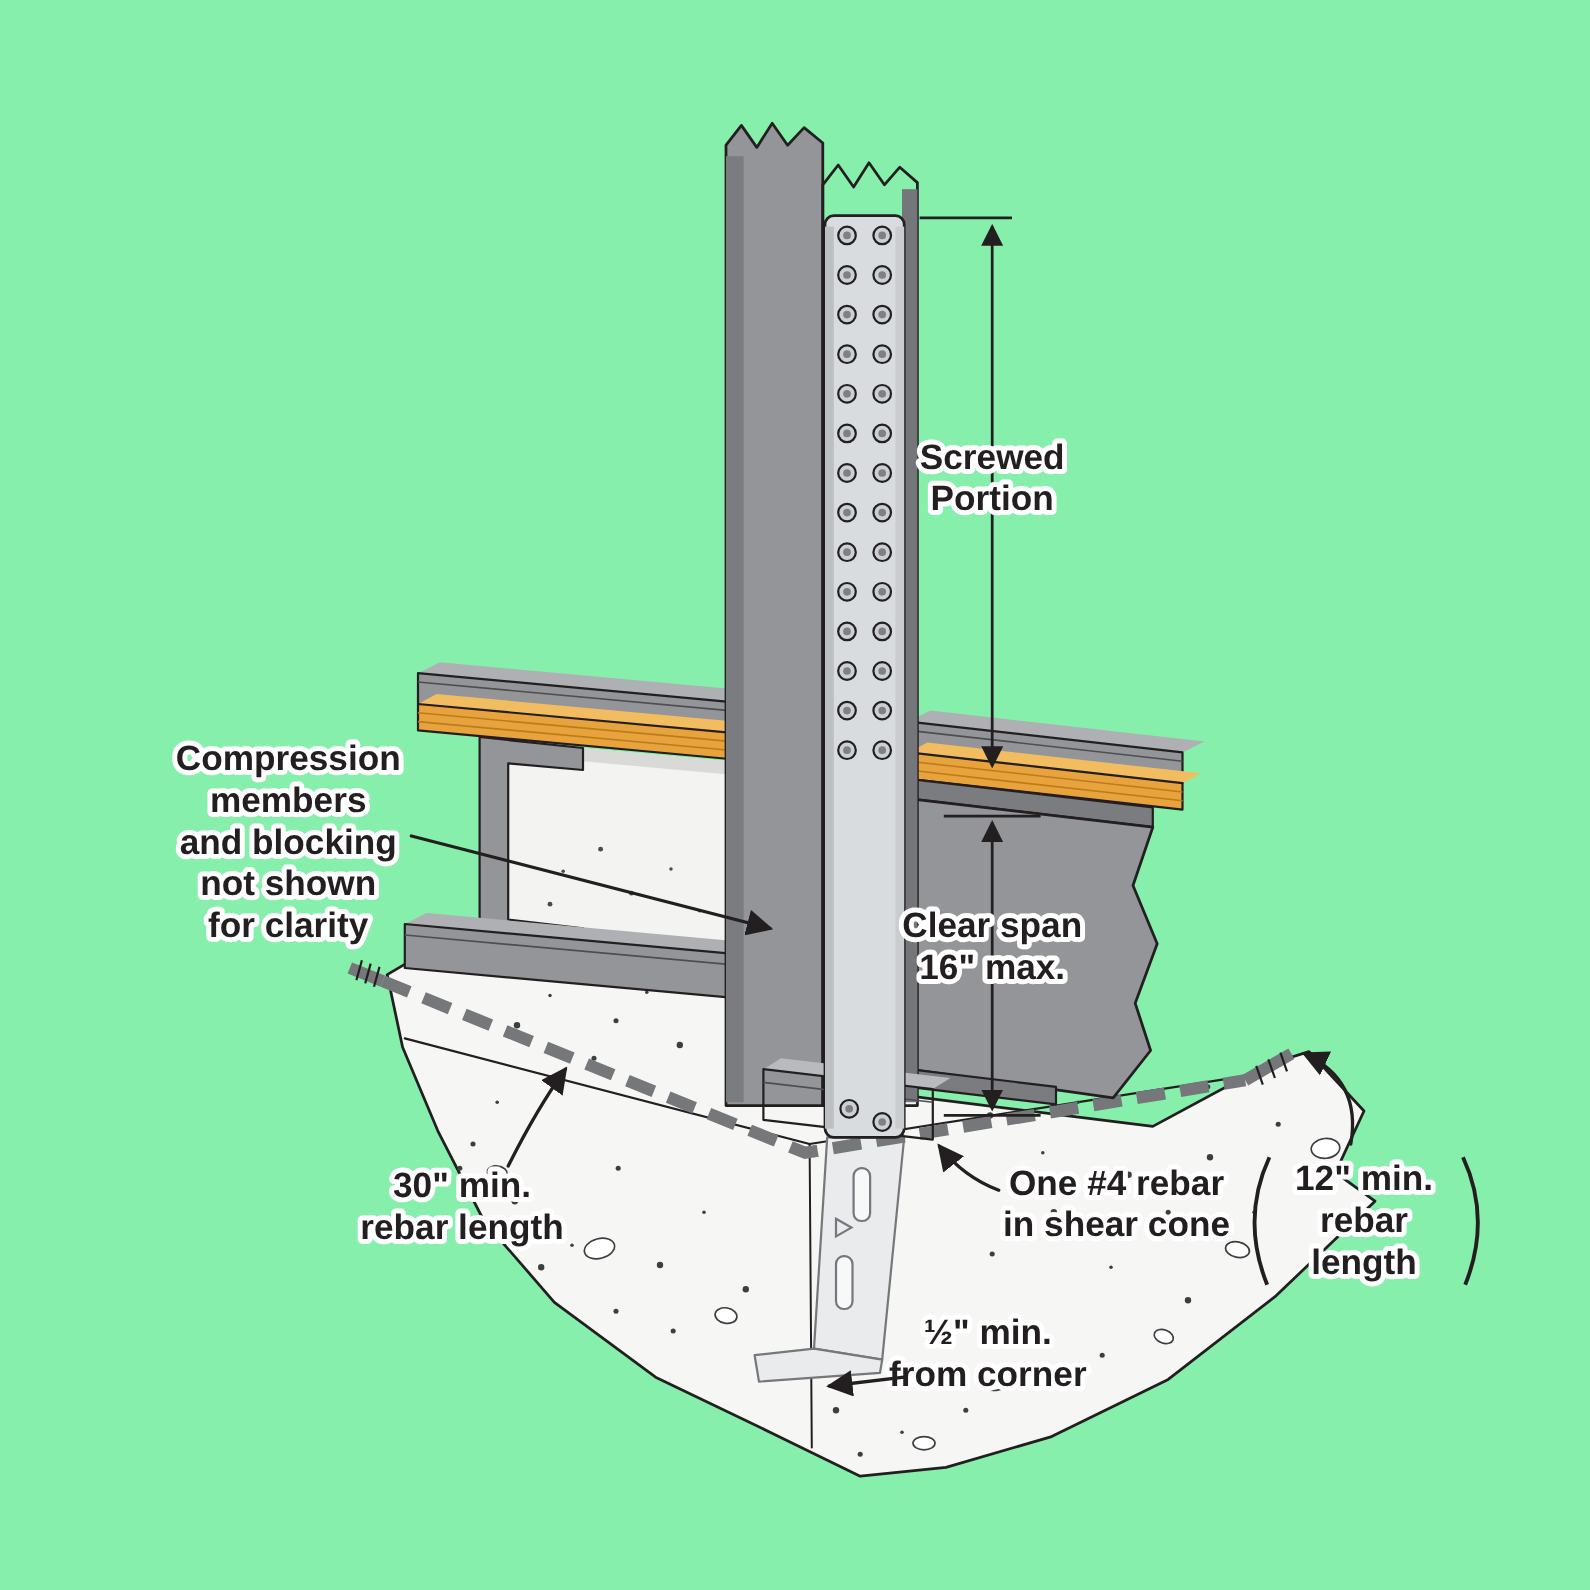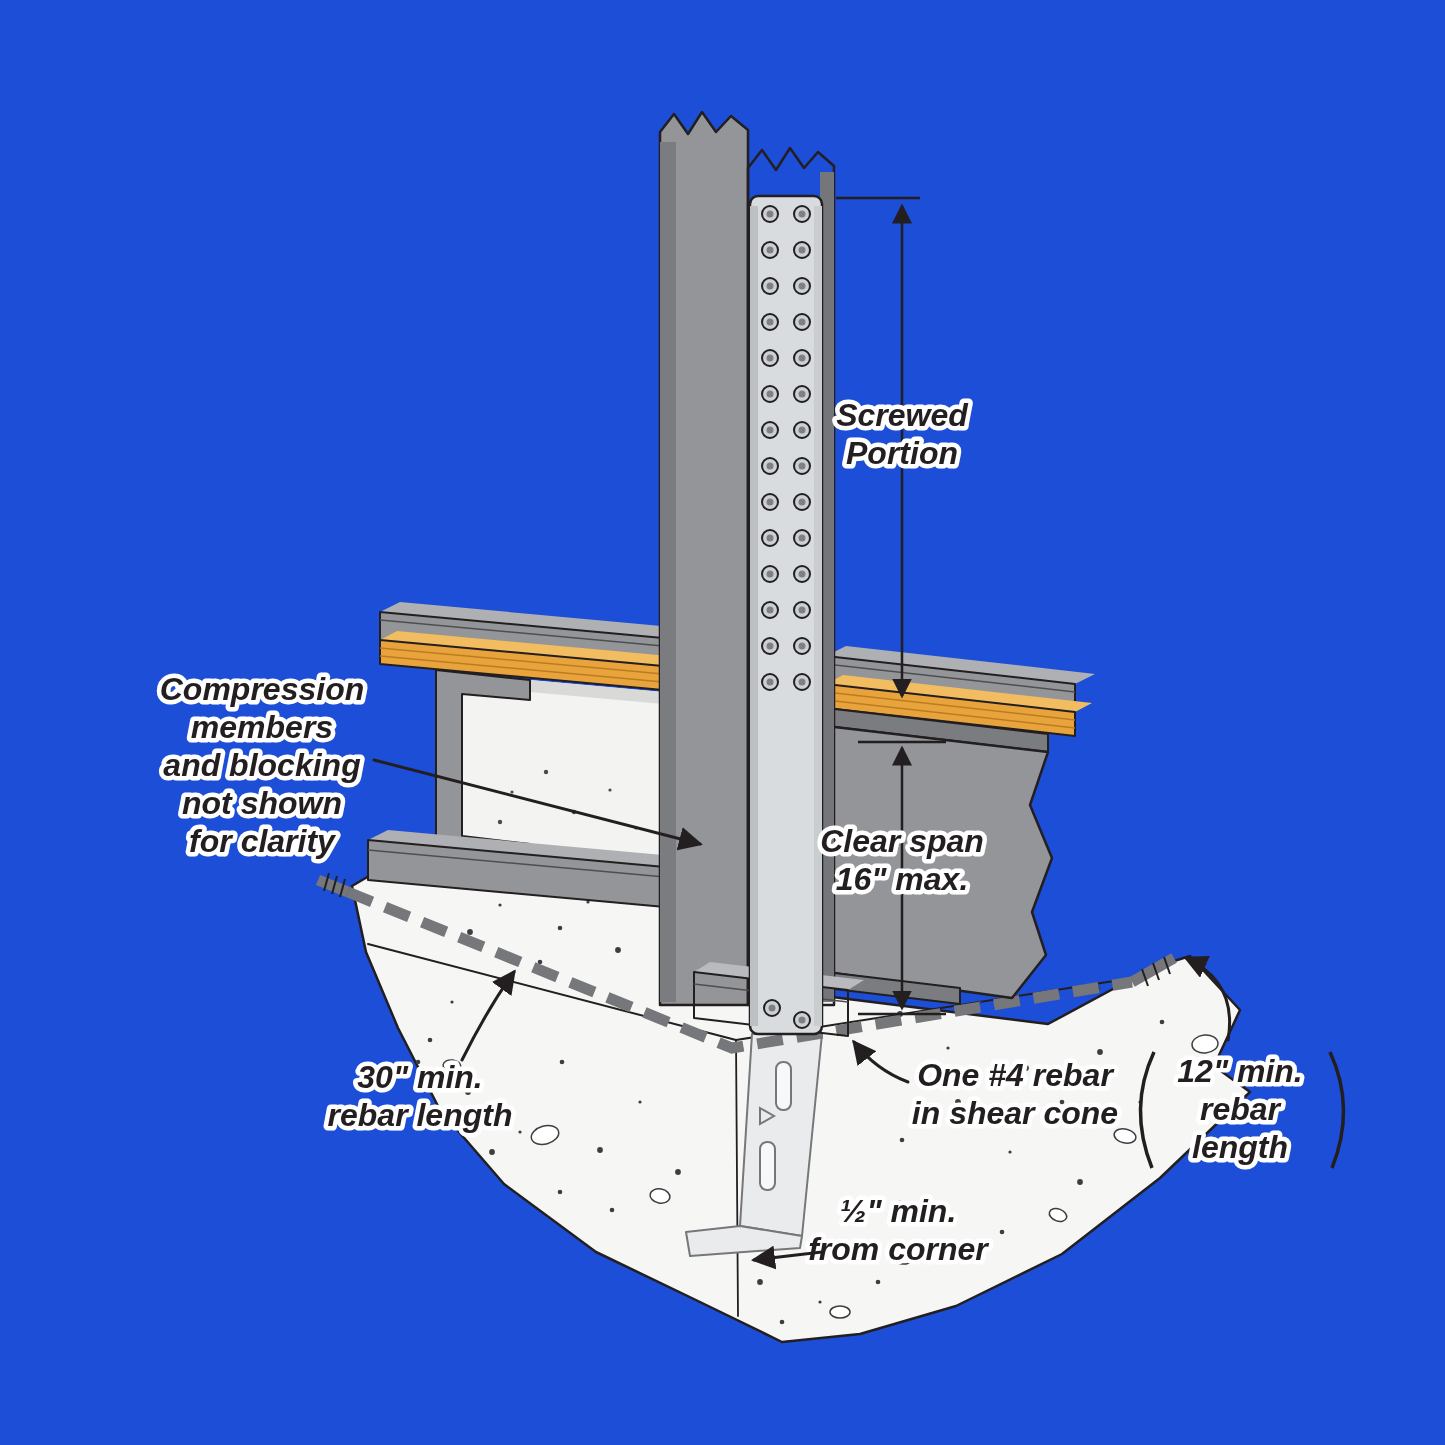--- a/index.html
+++ b/index.html
@@ -1,16 +1,16 @@
 <!DOCTYPE html>
 <html><head>
 <meta charset="utf-8">
 <style>
   html,body{margin:0;padding:0;background:#fff;}
-  .stage{width:1445px;height:1445px;background:#1d4ed8;position:relative;overflow:hidden;font-style:italic;}
+  .stage{width:1445px;height:1445px;background:#86efac;position:relative;overflow:hidden;}
   svg{display:block;}
   .ol{stroke:var(--outline,#231f20);stroke-linejoin:round;stroke-linecap:round;fill:none;}
   .steel{fill:var(--steel,#939598);}
   .steel-dk{fill:var(--steel-dk,#7a7c7f);}
   .steel-lt{fill:#aeb0b3;}
   .ply{fill:var(--ply,#e8a33d);}
   .ply-top{fill:#f2bc60;}
   .strap{fill:var(--strap,#d9dcde);}
   .conc{fill:var(--concrete,#f6f6f4);}
   .ghost{fill:#e9ebec;stroke:#75777a;stroke-width:2;stroke-linejoin:round;}

